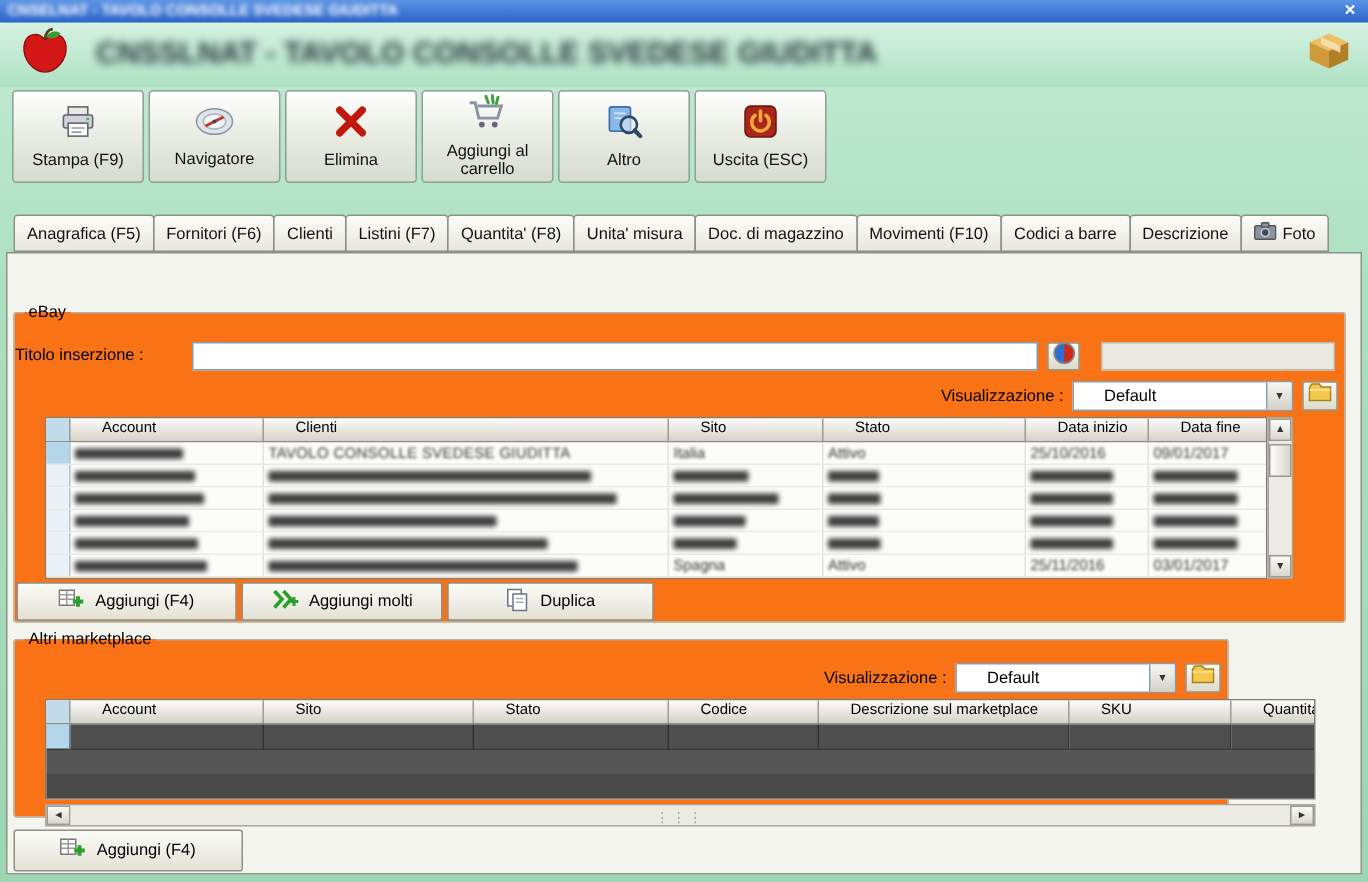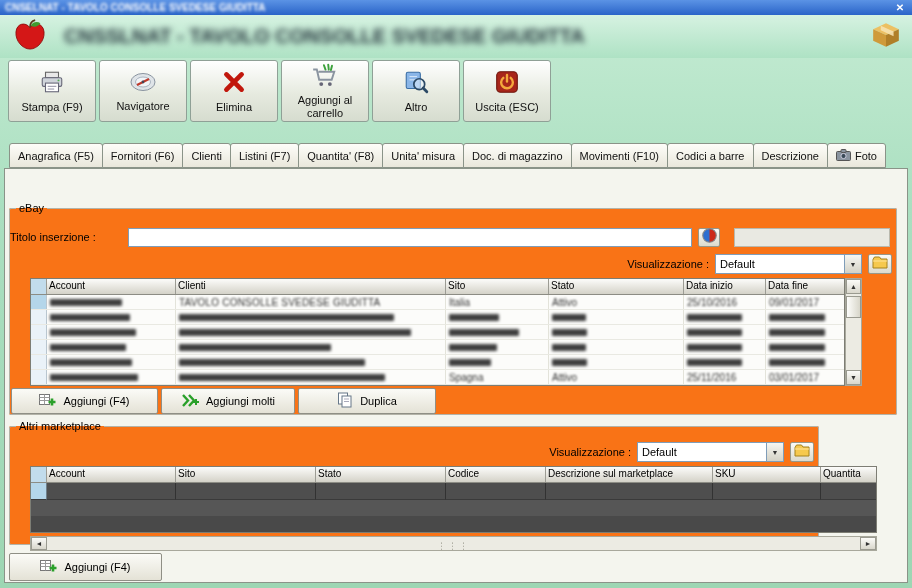--- a/index.html
+++ b/index.html
@@ -37,28 +37,28 @@
   .g-altri{left:4px;top:251px;width:810px;height:125px}
 
   .lbl{font-size:11px;color:#000;white-space:nowrap}
   .field-label{position:absolute;left:0;top:17px;width:114px;}
   .txt-input{position:absolute;left:118px;top:14px;width:564px;height:19px;border:1px solid #7f9db9;background:#fff;font-size:11px;padding:0 3px}
   .globe-btn{position:absolute;left:688px;top:14px;width:22px;height:19px;display:flex;align-items:center;justify-content:center;background:linear-gradient(180deg,#fbfbf7,#dcdacd);border:1px solid #979789;border-radius:2px}
   .disabled-field{position:absolute;left:724px;top:14px;width:156px;height:19px;background:#e9e9e2;border:1px solid #b9b9ae}
 
   .viz-row{position:absolute;right:4px;display:flex;align-items:center;gap:6px}
   .combo{width:147px;height:20px;border:1px solid #7f9db9;background:#fff;display:flex;align-items:center}
-  .combo-val{flex:1;font-size:11px;padding:0 4px;overflow:hidden;white-space:nowrap}
+  .combo-val{flex:1;font-size:11px;padding:0 20px;overflow:hidden;white-space:nowrap}
   .combo-btn{width:17px;height:100%;display:flex;align-items:center;justify-content:center;font-size:7px;color:#333;background:linear-gradient(180deg,#f6f6f2,#d4d2c6);border-left:1px solid #7f9db9}
   .folder-btn{width:24px;height:20px;display:flex;align-items:center;justify-content:center;background:linear-gradient(180deg,#fbfbf7,#dcdacd);border:1px solid #979789;border-radius:2px}
 
   
   .grid{position:absolute;border:1px solid #7d7d74;background:#fbfbf8}
   .g-head{display:flex;height:16px;background:linear-gradient(180deg,#fcfcfa,#d4d2c8);border-bottom:1px solid #8c8c84}
-  .g-h{font-size:10px;color:#000;padding:1px 2px 0;border-right:1px solid #9c9c94;overflow:hidden;white-space:nowrap}
+  .g-h{font-size:10px;color:#000;padding:1px 21px 0;border-right:1px solid #9c9c94;overflow:hidden;white-space:nowrap}
   .g-sel{width:16px;border-right:1px solid #9c9c94;background:#c2dcec}
   .g-row{display:flex;height:15px;background:#fcfcfa;border-bottom:1px solid #e9e9e2}
   .g-row .g-sel{background:#eaf2f8;border-right:1px solid #b9c6cf}
   .g-row.current .g-sel{background:#b4d6ea}
   .g-c{height:100%;border-right:1px solid #e3e3da;padding:0 3px;overflow:hidden;white-space:nowrap;font-size:10px;display:flex;align-items:center;color:#222}
   .bar{display:inline-block;height:7px;background:#3f3f3f;filter:blur(1.7px);border-radius:1px}
   .blurtxt{filter:blur(1.15px);color:#333}
   .upper{letter-spacing:.2px}
 
   

